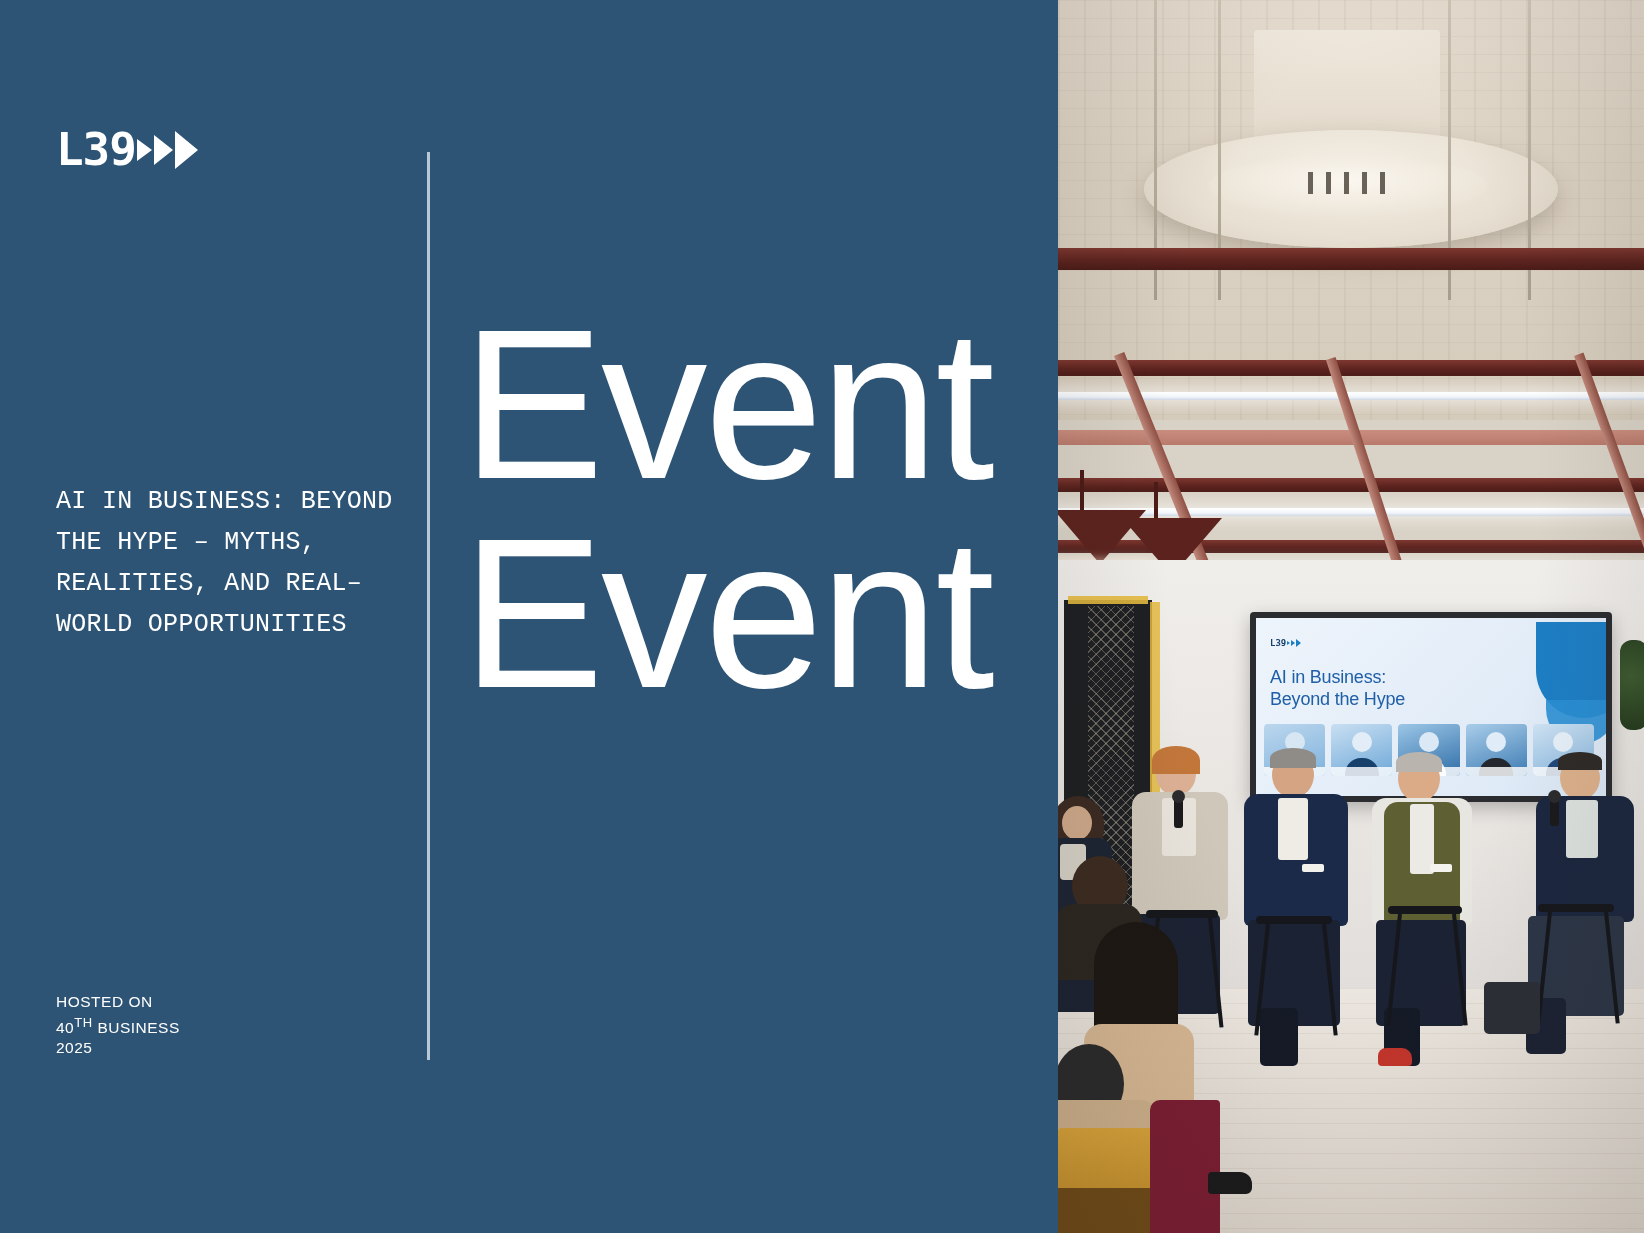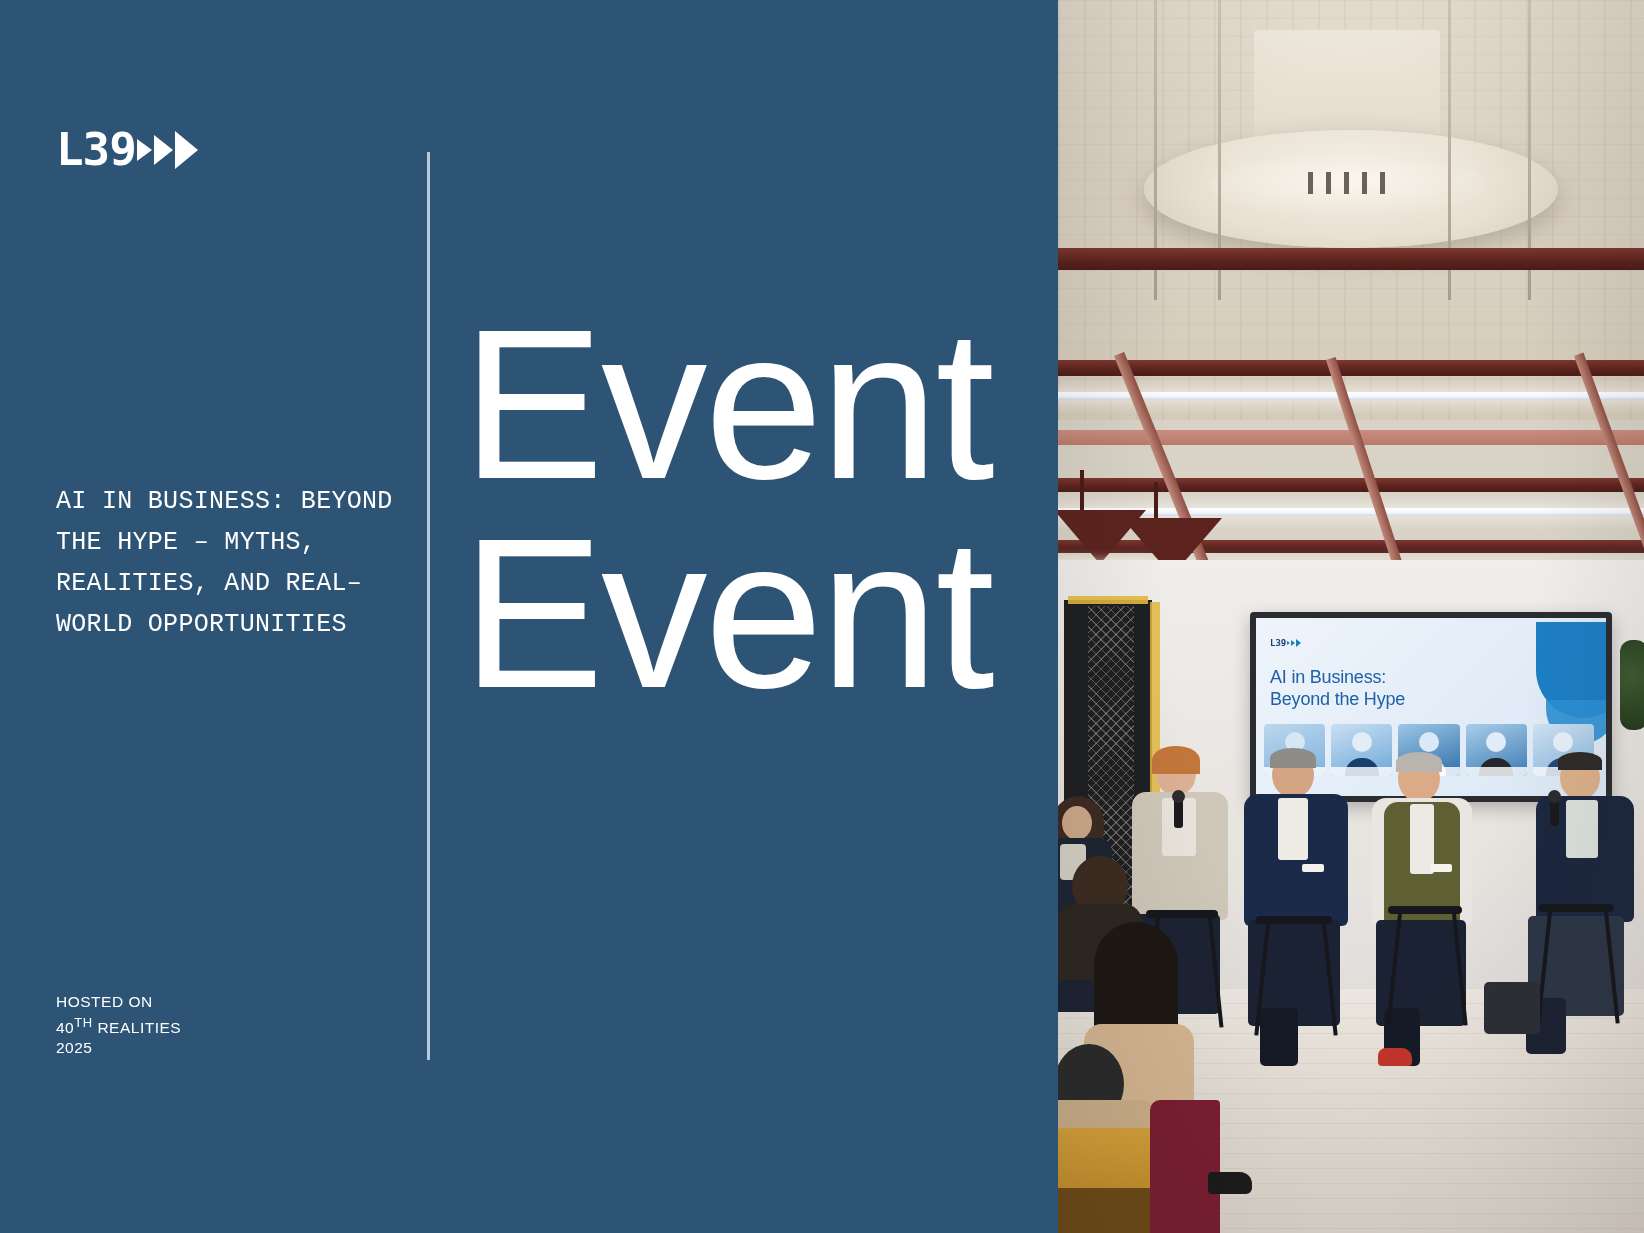--- a/index.html
+++ b/index.html
@@ -309,21 +309,21 @@
 
     <div id="subtitle">AI IN BUSINESS: BEYOND THE HYPE – MYTHS, REALITIES, AND REAL–WORLD OPPORTUNITIES</div>
 
     <div id="main-title">
       <span class="tl">Event</span>
       <span class="tl">Event</span>
     </div>
 
     <div id="date-block">
       <span class="dl">HOSTED ON</span>
-      <span class="dl"><span>40</span><sup>TH</sup> <span>REALITIES</span></span>
+      <span class="dl"><span>40</span><sup>TH</sup> <span>BUSINESS</span></span>
       <span class="dl">2025</span>
     </div>
   </div>
 
   <div id="photo">
 
     <div class="ph" id="ceiling-slab"></div>
     <div class="ph" id="acoustic-box"></div>
     <div class="ph" id="acoustic-disc"></div>
     <div class="ph" id="acoustic-disc-inner"></div>

